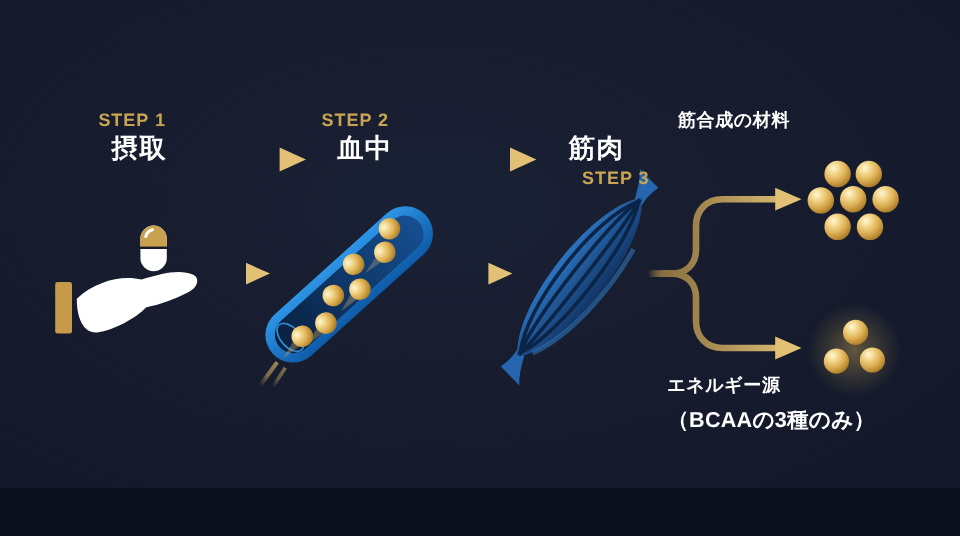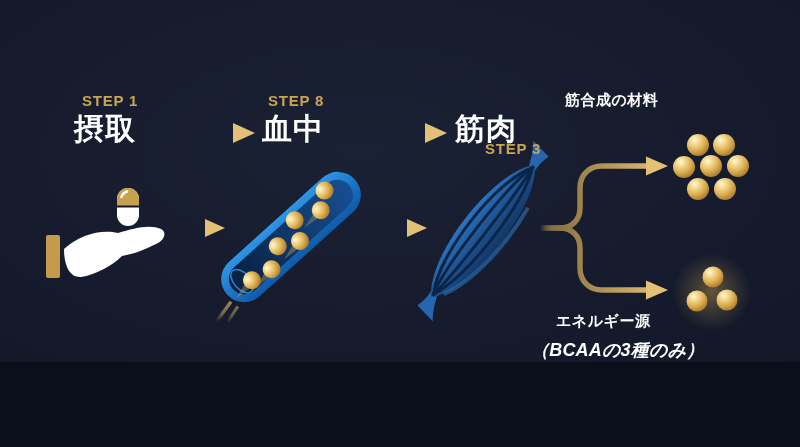--- a/index.html
+++ b/index.html
@@ -1,24 +1,24 @@
 <!DOCTYPE html>
 <html><head>
 <meta charset="utf-8">
 <style>
   html,body{margin:0;padding:0;background:#0b0f1c;}
   .stage{
-    position:relative;width:800px;height:362px;overflow:hidden;
+    position:relative;width:800px;height:407px;overflow:hidden;
     background:radial-gradient(115% 125% at 45% 42%, #1b2134 0%, #141a2b 50%, #0e1322 100%);
     font-family:"Liberation Sans", sans-serif;
   }
   .stage svg{position:absolute;left:0;top:0;}
   .txt{position:absolute;white-space:nowrap;font-weight:bold;}
   .step-label{color:#c9a553;font-size:15px;letter-spacing:.8px;}
-  .step-title{color:#ffffff;font-size:30px;letter-spacing:1px;}
+  .step-title{color:#ffffff;font-size:22px;letter-spacing:1px;margin-left:19px;}
   .outcome-title{color:#ffffff;font-size:15px;letter-spacing:.5px;}
   .outcome-sub{color:#ffffff;font-size:18px;letter-spacing:.2px;}
 </style>
 </head>
 <body>
 
 <div class="stage">
 
   <svg width="800" height="447" viewBox="0 0 800 447">
     <defs>
@@ -148,24 +148,24 @@
       <circle cx="712" cy="292" r="52" fill="url(#glow)"></circle>
       <circle cx="713" cy="277" r="10.5" fill="url(#gs)"></circle>
       <circle cx="697" cy="301" r="10.5" fill="url(#gs)"></circle>
       <circle cx="727" cy="300" r="10.5" fill="url(#gs)"></circle>
     </g>
   </svg>
 
   <div class="txt step-label" style="left:82px;top:92px;">STEP 1</div>
   <div class="txt step-title" style="left:74px;top:109px;">摂取</div>
 
-  <div class="txt step-label" style="left:268px;top:92px;">STEP 8</div>
+  <div class="txt step-label" style="left:268px;top:92px;">STEP 2</div>
   <div class="txt step-title" style="left:262px;top:109px;">血中</div>
 
   <div class="txt step-label" style="left:485px;top:92px;margin-top:48px;">STEP 3</div>
   <div class="txt step-title" style="left:455px;top:109px;text-align:right;">筋肉</div>
 
   <div class="txt outcome-title" style="left:565px;top:91px;">筋合成の材料</div>
 
   <div class="txt outcome-title" style="left:556px;top:312px;">エネルギー源</div>
-  <div class="txt outcome-sub" style="left:531px;top:338px;font-style:italic;">（BCAAの3種のみ）</div>
+  <div class="txt outcome-sub" style="left:556px;top:338px;">（BCAAの3種のみ）</div>
 
 </div>
 
 </body></html>

